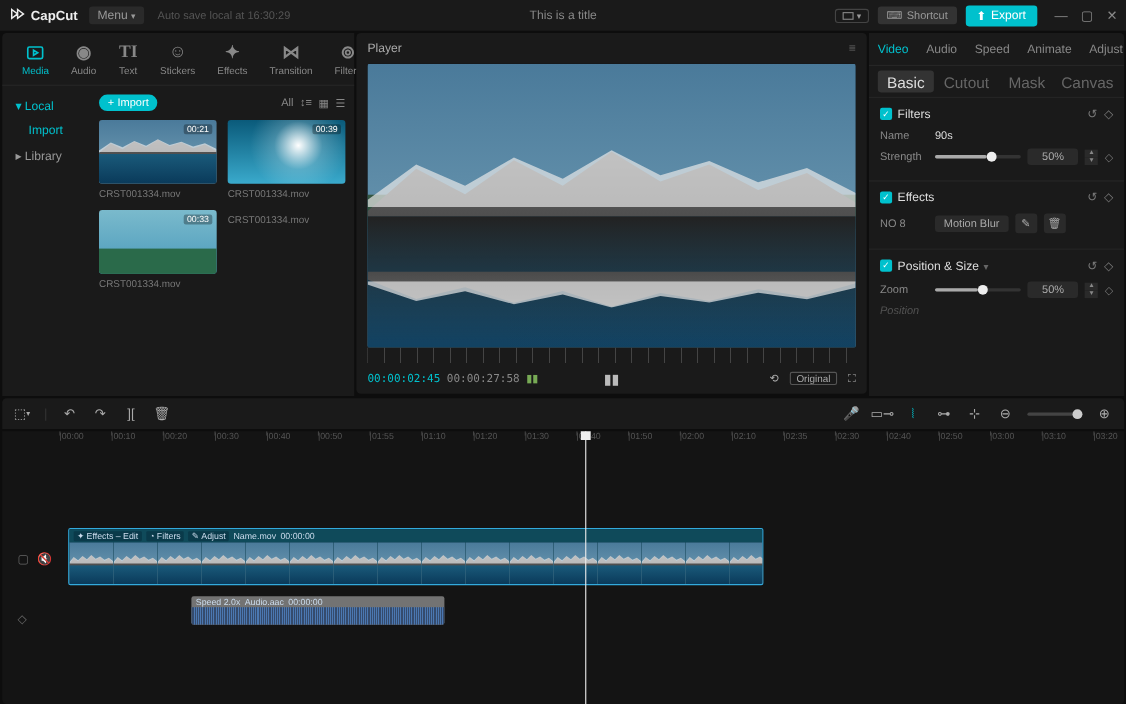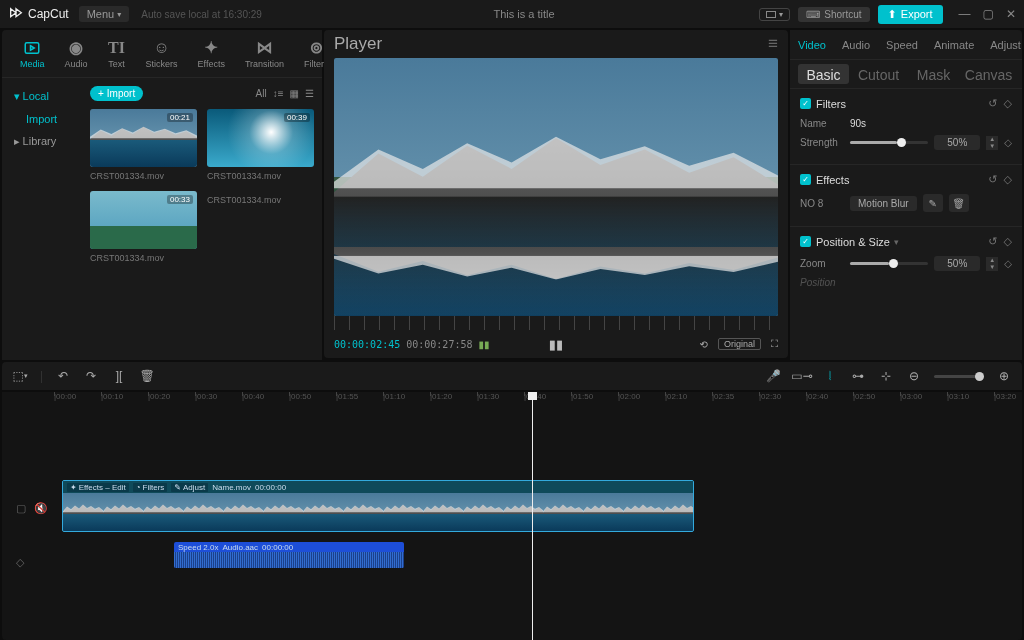--- a/index.html
+++ b/index.html
@@ -1,24 +1,24 @@
 <!DOCTYPE html>
 <html><head>
 <meta charset="utf-8">
 <style>
 * { margin: 0; padding: 0; box-sizing: border-box; font-family: -apple-system, BlinkMacSystemFont, "Segoe UI", Arial, sans-serif; }
 body { width: 1024px; height: 640px; background: #0d0d0d; color: #ccc; overflow: hidden; }
 
 
 .titlebar { height: 28px; background: #1a1a1a; display: flex; align-items: center; padding: 0 8px; font-size: 11px; color: #999; }
-.logo { display: flex; align-items: center; gap: 4px; font-weight: 400; color: #eee; font-size: 12px; }
+.logo { display: flex; align-items: center; gap: 4px; font-weight: 700; color: #eee; font-size: 12px; }
 .logo svg { width: 16px; height: 16px; }
 .menu-btn { margin-left: 10px; background: #2a2a2a; padding: 2px 8px; border-radius: 3px; font-size: 11px; display: flex; align-items: center; gap: 3px; cursor: pointer; }
 .autosave { margin-left: 12px; color: #555; font-size: 10px; }
-.title-center { position: absolute; left: 50%; transform: translateX(-50%); color: #888; font-size: 11px; margin-left: 12px; }
+.title-center { position: absolute; left: 50%; transform: translateX(-50%); color: #888; font-size: 11px; }
 .title-right { margin-left: auto; display: flex; align-items: center; gap: 8px; }
 .aspect-btn { background: transparent; border: 1px solid #444; padding: 1px 6px; border-radius: 3px; font-size: 10px; display: flex; align-items: center; gap: 3px; }
 .shortcut-btn { background: #333; padding: 2px 8px; border-radius: 3px; font-size: 10px; display: flex; align-items: center; gap: 4px; }
 .export-btn { background: #00c1cd; color: #fff; padding: 3px 10px; border-radius: 3px; font-size: 11px; font-weight: 500; display: flex; align-items: center; gap: 4px; }
 .win-controls { display: flex; gap: 12px; margin-left: 8px; color: #888; }
 .win-controls span { cursor: pointer; font-size: 12px; }
 
 
 .main { display: flex; height: 332px; }
 .left-panel { width: 320px; background: #1a1a1a; display: flex; flex-direction: column; border-radius: 4px 0 0 0; margin: 2px 0 0 2px; }
@@ -54,21 +54,21 @@
 
 .wave-thumb { background: linear-gradient(#0a5a7a, #3aaacc); }
 .wave-foam { position: absolute; inset: 0; background: radial-gradient(circle at 60% 40%, #fff 0, #fff3 30%, transparent 60%); }
 .land-thumb { background: linear-gradient(#7abacc, #4a9abb); }
 .land-hill { position: absolute; bottom: 0; left: 0; right: 0; height: 40%; background: #2a6a4a; }
 .fog-thumb { background: linear-gradient(#444, #222); }
 .fog-tree { position: absolute; bottom: 0; left: 0; right: 0; height: 50%; background: linear-gradient(transparent, #0a2a1a); }
 
 
 .player { flex: 1; background: #1a1a1a; margin: 2px; border-radius: 4px; display: flex; flex-direction: column; }
-.player-head { height: 28px; display: flex; align-items: center; padding: 0 10px; font-size: 17px; color: #aaa; }
+.player-head { height: 28px; display: flex; align-items: center; padding: 0 10px; font-size: 11px; color: #aaa; }
 .player-head-right { margin-left: auto; color: #666; }
 .player-canvas { flex: 1; margin: 0 10px; position: relative; overflow: hidden; border-radius: 2px; background: #000; }
 .player-ruler { height: 14px; margin: 0 10px; background-image: repeating-linear-gradient(to right, #444 0, #444 1px, transparent 1px, transparent 15px); }
 .player-controls { height: 28px; display: flex; align-items: center; padding: 0 10px; font-size: 10px; }
 .tc1 { color: #00c1cd; font-family: monospace; }
 .tc2 { color: #888; margin-left: 6px; font-family: monospace; }
 .player-mid { position: absolute; left: 50%; transform: translateX(-50%); display: flex; gap: 14px; color: #bbb; font-size: 13px; }
 .player-right { margin-left: auto; display: flex; gap: 10px; color: #aaa; font-size: 10px; align-items: center; }
 .orig-pill { border: 1px solid #555; padding: 0 5px; border-radius: 2px; font-size: 9px; }
 
@@ -112,21 +112,21 @@
 .tl-tick::before { content: ''; position: absolute; left: 0; top: 0; width: 1px; height: 4px; background: #444; }
 .tl-tracks { position: relative; }
 .tl-gutter { position: absolute; left: 0; top: 0; bottom: 0; width: 52px; }
 .gutter-icon { position: absolute; left: 14px; color: #666; font-size: 11px; }
 .track { position: absolute; left: 52px; height: 52px; }
 .vclip { position: absolute; top: 0; bottom: 0; border: 1px solid #3ad; border-radius: 2px; overflow: hidden; background: #0a3a4a; }
 .vclip-top { height: 12px; background: #0f4a5a; font-size: 8px; color: #cde; display: flex; align-items: center; padding: 0 4px; gap: 4px; }
 .vclip-top .tag { background: #0a3a4a; padding: 0 3px; border-radius: 1px; display: inline-flex; align-items: center; gap: 2px; }
 .vclip-strip { position: absolute; top: 12px; bottom: 0; left: 0; right: 0; display: flex; }
 .strip-th { flex: 0 0 40px; height: 100%; position: relative; overflow: hidden; }
-.aclip { position: absolute; top: 0; height: 26px; background: #1d4ed8; border-radius: 2px; overflow: hidden; }
+.aclip { position: absolute; top: 0; height: 26px; background: #737373; border-radius: 2px; overflow: hidden; }
 .aclip-top { height: 10px; font-size: 8px; color: #cde; display: flex; align-items: center; padding: 0 4px; gap: 4px; }
 .aclip-wave { height: 16px; background: repeating-linear-gradient(to right, #3a7acc 0, #3a7acc 1px, #1a3a6a 1px, #1a3a6a 2px); opacity: 0.7; }
 .playhead { position: absolute; top: 0; bottom: 0; width: 1px; background: #eee; left: 530px; }
 .playhead::before { content: ''; position: absolute; top: -2px; left: -4px; width: 9px; height: 10px; background: #eee; border-radius: 2px 2px 0 0; }
 </style>
 </head>
 <body>
 
 <div class="titlebar">
   <div class="logo">

